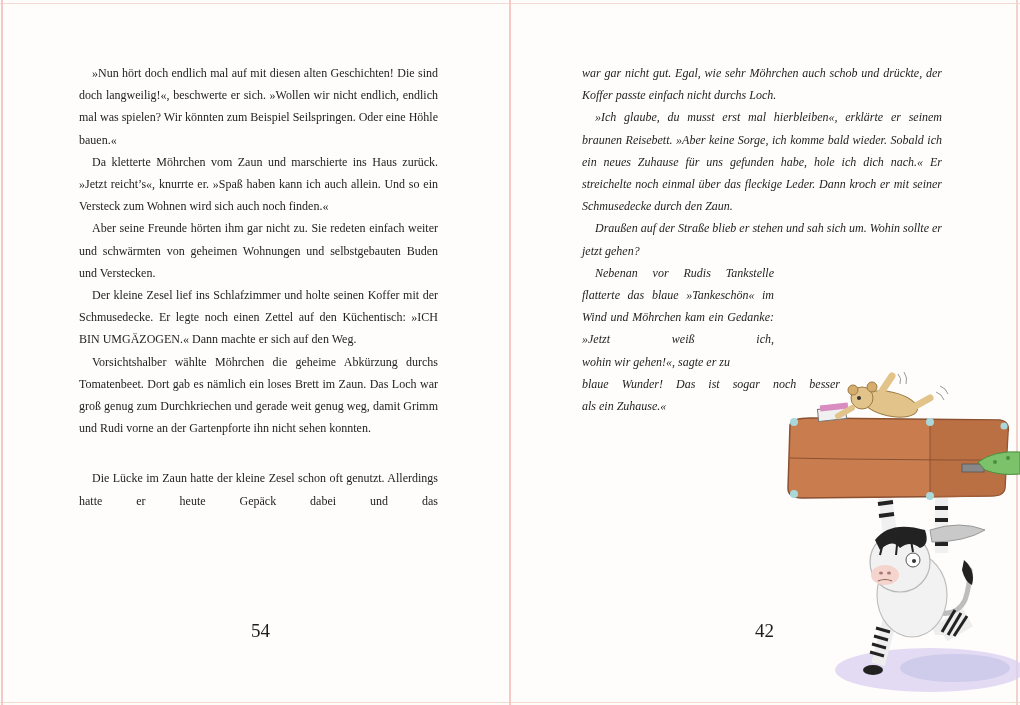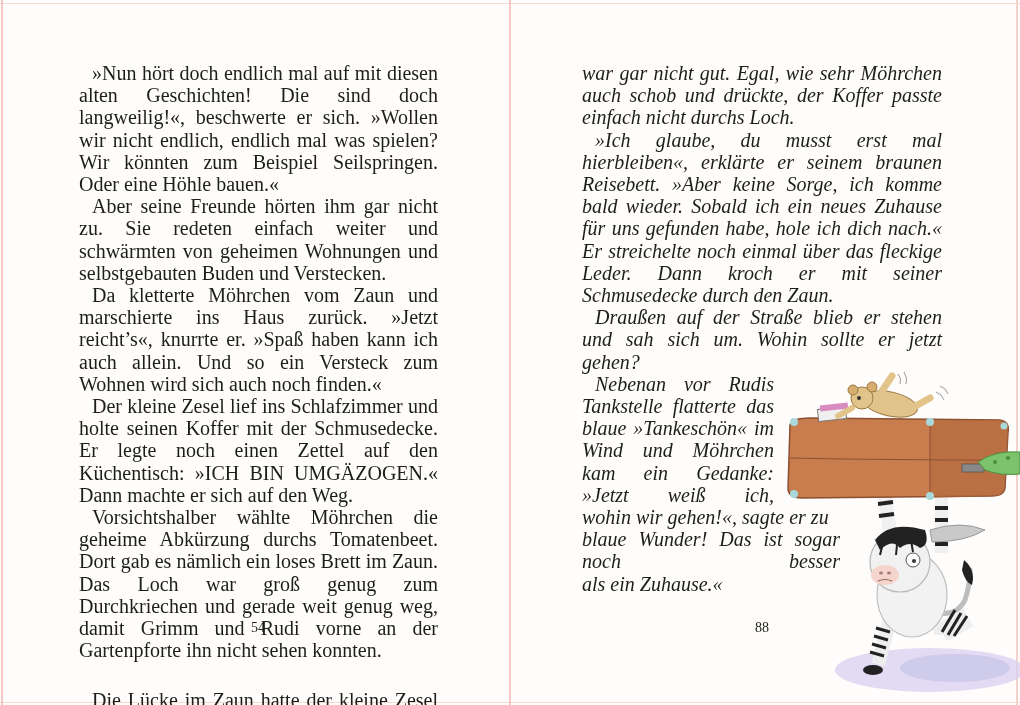--- a/index.html
+++ b/index.html
@@ -14,68 +14,68 @@
     .edge-top { position: absolute; left: 0; right: 0; top: 3px; height: 1px; background: #f6d9cf; }
     .edge-bottom { position: absolute; left: 0; right: 0; bottom: 2px; height: 1px; background: #f6d9cf; }
     .edge-left { position: absolute; top: 0; bottom: 0; left: 1px; width: 2px; background: #f4c9c5; }
     .edge-right { position: absolute; top: 0; bottom: 0; right: 2px; width: 2px; background: #f4d2cc; }
     .gutter { position: absolute; top: 0; bottom: 0; left: 509px; width: 2px; background: #f6c9c5; }
     .page { position: absolute; top: 62px; }
     .page.left { left: 79px; width: 359px; }
     .page.right { left: 582px; width: 360px; font-style: italic; }
     .para {
       margin: 0;
-      font-size: 20px;
+      font-size: 12px;
       line-height: 22.2px;
       text-align: justify;
       text-indent: 13px;
       hyphens: manual;
     }
     .para.noindent { text-indent: 0; }
     .narrow { width: 192px; }
     .page-number {
-      position: absolute; top: 620px; font-size: 14px;
+      position: absolute; top: 620px; font-size: 19px;
     }
     .page-number.left { left: 251px; }
     .page-number.right { left: 755px; }
     .illustration { position: absolute; left: 780px; top: 370px; width: 240px; height: 335px; }
     .text-block { display: block; }
   </style>
 </head>
 <body>
 
 <div class="spread">
   <div class="edge-top"></div>
   <div class="edge-bottom"></div>
   <div class="edge-left"></div>
   <div class="edge-right"></div>
   <div class="gutter"></div>
 
   <div class="page left">
     <p class="para">»Nun hört doch endlich mal auf mit diesen alten Geschichten! Die sind doch langweilig!«, beschwerte er sich. »Wollen wir nicht endlich, endlich mal was spielen? Wir könnten zum Beispiel Seilspringen. Oder eine Höhle bauen.«</p>
+    <p class="para">Da kletterte Möhrchen vom Zaun und marschierte ins Haus zurück. »Jetzt reicht’s«, knurrte er. »Spaß haben kann ich auch allein. Und so ein Versteck zum Wohnen wird sich auch noch finden.«</p>
     <p class="para">Aber seine Freunde hörten ihm gar nicht zu. Sie redeten einfach weiter und schwärmten von geheimen Wohnungen und selbstgebauten Buden und Verstecken.</p>
-    <p class="para">Da kletterte Möhrchen vom Zaun und marschierte ins Haus zurück. »Jetzt reicht’s«, knurrte er. »Spaß haben kann ich auch allein. Und so ein Versteck zum Wohnen wird sich auch noch finden.«</p>
     <p class="para">Der kleine Zesel lief ins Schlafzimmer und holte seinen Koffer mit der Schmusedecke. Er legte noch einen Zettel auf den Küchentisch: »ICH BIN UMGÄZOGEN.« Dann machte er sich auf den Weg.</p>
     <p class="para">Vorsichtshalber wählte Möhrchen die geheime Abkürzung durchs Tomatenbeet. Dort gab es nämlich ein loses Brett im Zaun. Das Loch war groß genug zum Durchkriechen und gerade weit genug weg, damit Grimm und Rudi vorne an der Gartenpforte ihn nicht sehen konnten.</p>
     <p class="para" style="text-align-last: justify; margin-top: 28px;">Die Lücke im Zaun hatte der kleine Zesel schon oft genutzt. Allerdings hatte er heute Gepäck dabei und das</p>
   </div>
   <div class="page-number left">54</div>
 
   <div class="page right">
     <p class="para noindent">war gar nicht gut. Egal, wie sehr Möhrchen auch schob und drückte, der Koffer passte einfach nicht durchs Loch.</p>
     <p class="para">»Ich glaube, du musst erst mal hierbleiben«, erklärte er seinem braunen Reisebett. »Aber keine Sorge, ich komme bald wieder. Sobald ich ein neues Zuhause für uns gefunden habe, hole ich dich nach.« Er streichelte noch einmal über das fleckige Leder. Dann kroch er mit seiner Schmusedecke durch den Zaun.</p>
     <p class="para">Draußen auf der Straße blieb er stehen und sah sich um. Wohin sollte er jetzt gehen?</p>
     <div>
       <p class="para narrow" style="text-align-last: justify;">Nebenan vor Rudis Tankstelle flatterte das blaue »Tankeschön« im Wind und Möhrchen kam ein Gedanke: »Jetzt weiß ich,</p>
       <span class="para noindent text-block" style="text-align:left;">wohin wir gehen!«, sagte er zu</span>
       <span class="para noindent text-block" style="width:258px; text-align-last: justify;">blaue Wunder! Das ist sogar noch besser</span>
       <span class="para noindent text-block" style="text-align:left;">als ein Zuhause.«</span>
     </div>
   </div>
-  <div class="page-number right">88</div>
+  <div class="page-number right">42</div>
 
   <svg class="illustration" viewBox="0 0 240 335">
 
     <ellipse cx="150" cy="300" rx="95" ry="22" fill="#d8cff0" opacity="0.75"></ellipse>
     <ellipse cx="175" cy="298" rx="55" ry="14" fill="#c3c0e6" opacity="0.6"></ellipse>
 
     <path d="M150 240 Q175 250 185 230 Q190 215 190 200" stroke="#bdbdbd" stroke-width="5" fill="none" stroke-linecap="round"></path>
     <path d="M184 190 Q196 200 192 215 Q185 212 182 200 Z" fill="#222"></path>
 
     <path d="M150 250 L175 255 L180 265 L155 265 Z" fill="#eee"></path>

